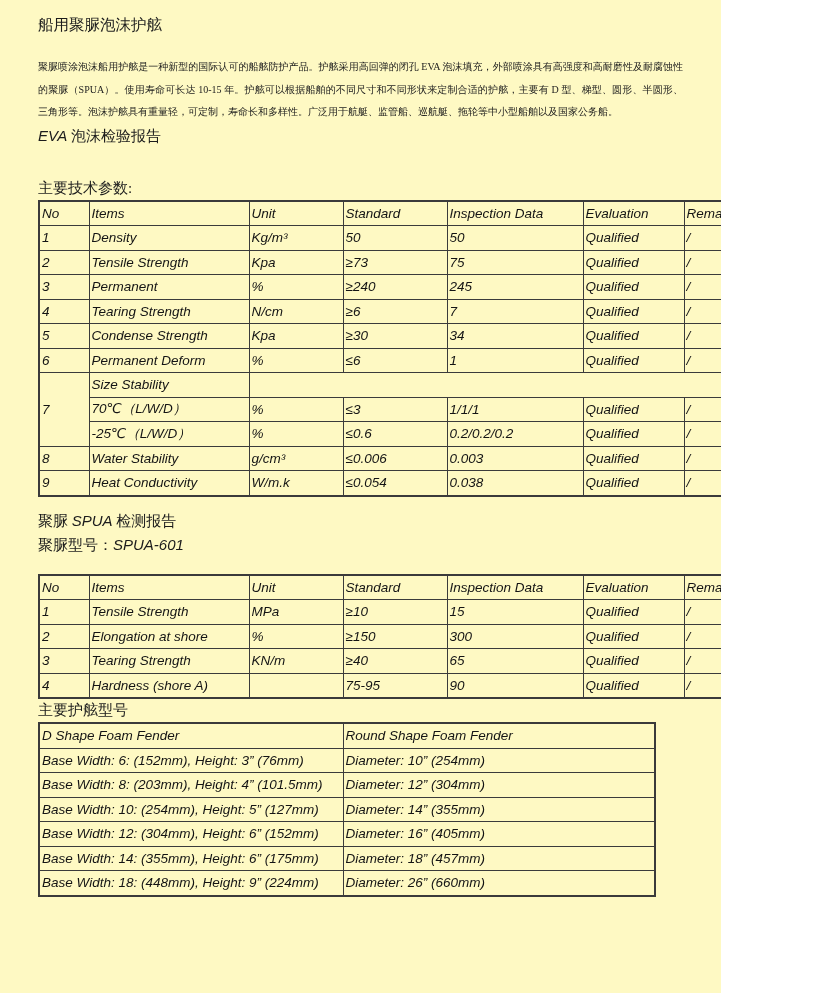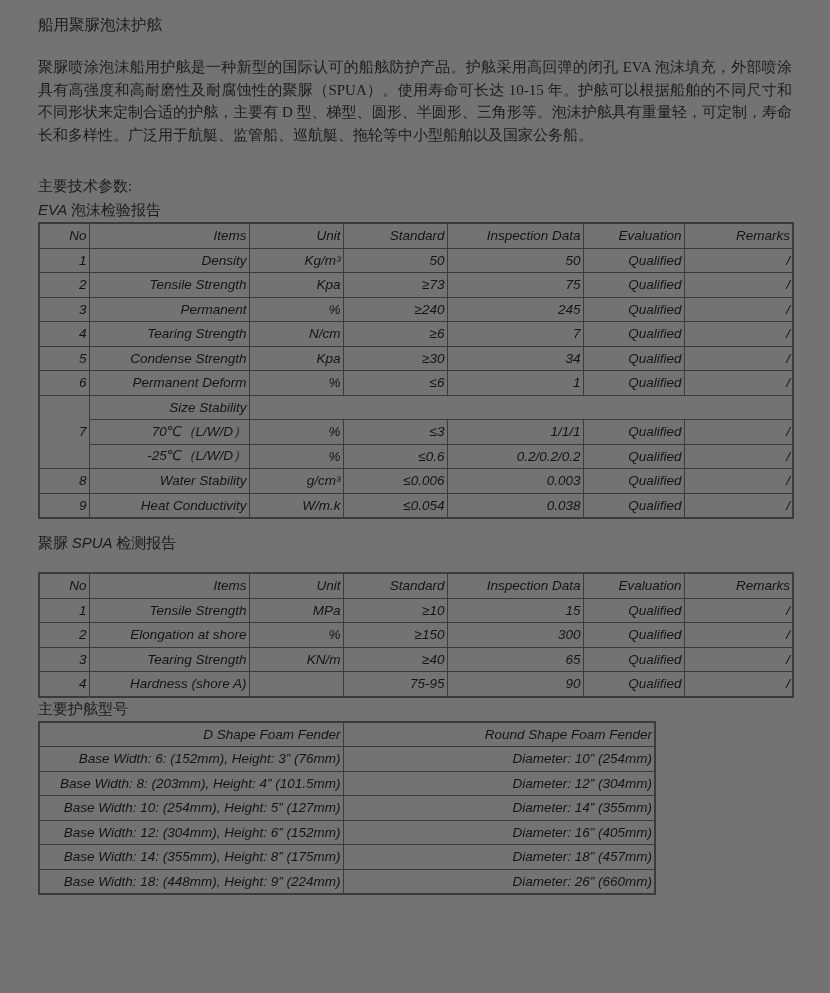--- a/index.html
+++ b/index.html
@@ -1,54 +1,54 @@
 <!DOCTYPE html>
 <html><head>
 <meta charset="utf-8">
 <style>
   html,body{margin:0;padding:0;background:#ffffff;}
   .page{
-    width:830px;height:993px;background:#737373;color:#1c1c1c;
+    width:721px;height:993px;background:#fef9c3;color:#1c1c1c;
     position:relative;overflow:hidden;
     font-family:"Liberation Serif","DejaVu Serif",serif;
   }
   .inner{padding:14px 38px 0 38px;}
   .zh{font-family:"Liberation Serif","DejaVu Serif",serif;font-style:normal;}
   .en{font-family:"Liberation Sans","DejaVu Sans",sans-serif;font-style:italic;}
   .title{font-size:15.5px;line-height:21px;margin:0 0 21px 0;font-weight:normal;}
-  .intro{font-size:15px;line-height:22.5px;margin:0;text-align:justify;}
+  .intro{font-size:10px;line-height:22.5px;margin:0;text-align:justify;}
   .sec{font-size:15px;line-height:23px;margin:0;}
   .mt-params{margin-top:29px;}
   .mt-spua{margin-top:12px;}
   .mt-fender{}
   table{
     border-collapse:collapse;table-layout:fixed;
     font-family:"Liberation Sans","DejaVu Sans",sans-serif;
     font-style:italic;font-size:13.5px;color:#141414;
-    text-align:right;border:2px solid #3b3b3b;
+    text-align:left;border:2px solid #3b3b3b;
   }
   td{border:1.5px solid #3b3b3b;height:23.5px;padding:0 2px;
      overflow:hidden;white-space:nowrap;font-weight:normal;}
   .t-main{width:754px;}
   .t-spua{margin-top:17px;}
   .t-fender{width:616px;}
 </style>
 </head>
 <body>
 
 <div class="page">
   <div class="inner">
 
     <p class="title zh">船用聚脲泡沫护舷</p>
 
     <p class="intro zh">聚脲喷涂泡沫船用护舷是一种新型的国际认可的船舷防护产品。护舷采用高回弹的闭孔 EVA 泡沫填充，外部喷涂具有高强度和高耐磨性及耐腐蚀性的聚脲（SPUA）。使用寿命可长达 10-15 年。护舷可以根据船舶的不同尺寸和不同形状来定制合适的护舷，主要有 D 型、梯型、圆形、半圆形、三角形等。泡沫护舷具有重量轻，可定制，寿命长和多样性。广泛用于航艇、监管船、巡航艇、拖轮等中小型船舶以及国家公务船。</p>
 
+    <p class="sec"><span class="en">EVA</span><span class="zh"> 泡沫检验报告</span></p>
+
     <p class="sec zh mt-params">主要技术参数:</p>
-
-    <p class="sec"><span class="en">EVA</span><span class="zh"> 泡沫检验报告</span></p>
 
     <table class="t-main">
       <colgroup>
         <col style="width:50px">
           <col style="width:160px">
           <col style="width:94px">
         <col style="width:104px">
           <col style="width:136px">
           <col style="width:101px">
           <col style="width:109px">
@@ -154,20 +154,21 @@
         <td>≤0.054</td>
         <td>0.038</td>
         <td>Qualified</td>
         <td>/</td>
       </tr>
     </tbody>
       </table>
 
     <p class="sec mt-spua"><span class="zh">聚脲 </span><span class="en">SPUA</span><span class="zh"> 检测报告</span></p>
 
+    <p class="sec"><span class="zh">聚脲型号：</span><span class="en">SPUA-601</span></p>
 
     <table class="t-main t-spua">
       <colgroup>
         <col style="width:50px">
           <col style="width:160px">
           <col style="width:94px">
         <col style="width:104px">
           <col style="width:136px">
           <col style="width:101px">
           <col style="width:109px">
@@ -243,21 +244,21 @@
       </tr>
       <tr>
         <td>Base Width: 10: (254mm), Height: 5” (127mm)</td>
         <td>Diameter: 14” (355mm)</td>
       </tr>
       <tr>
         <td>Base Width: 12: (304mm), Height: 6” (152mm)</td>
         <td>Diameter: 16” (405mm)</td>
       </tr>
       <tr>
-        <td>Base Width: 14: (355mm), Height: 8” (175mm)</td>
+        <td>Base Width: 14: (355mm), Height: 6” (175mm)</td>
         <td>Diameter: 18” (457mm)</td>
       </tr>
       <tr>
         <td>Base Width: 18: (448mm), Height: 9” (224mm)</td>
         <td>Diameter: 26” (660mm)</td>
       </tr>
     </tbody>
       </table>
 
   </div>

